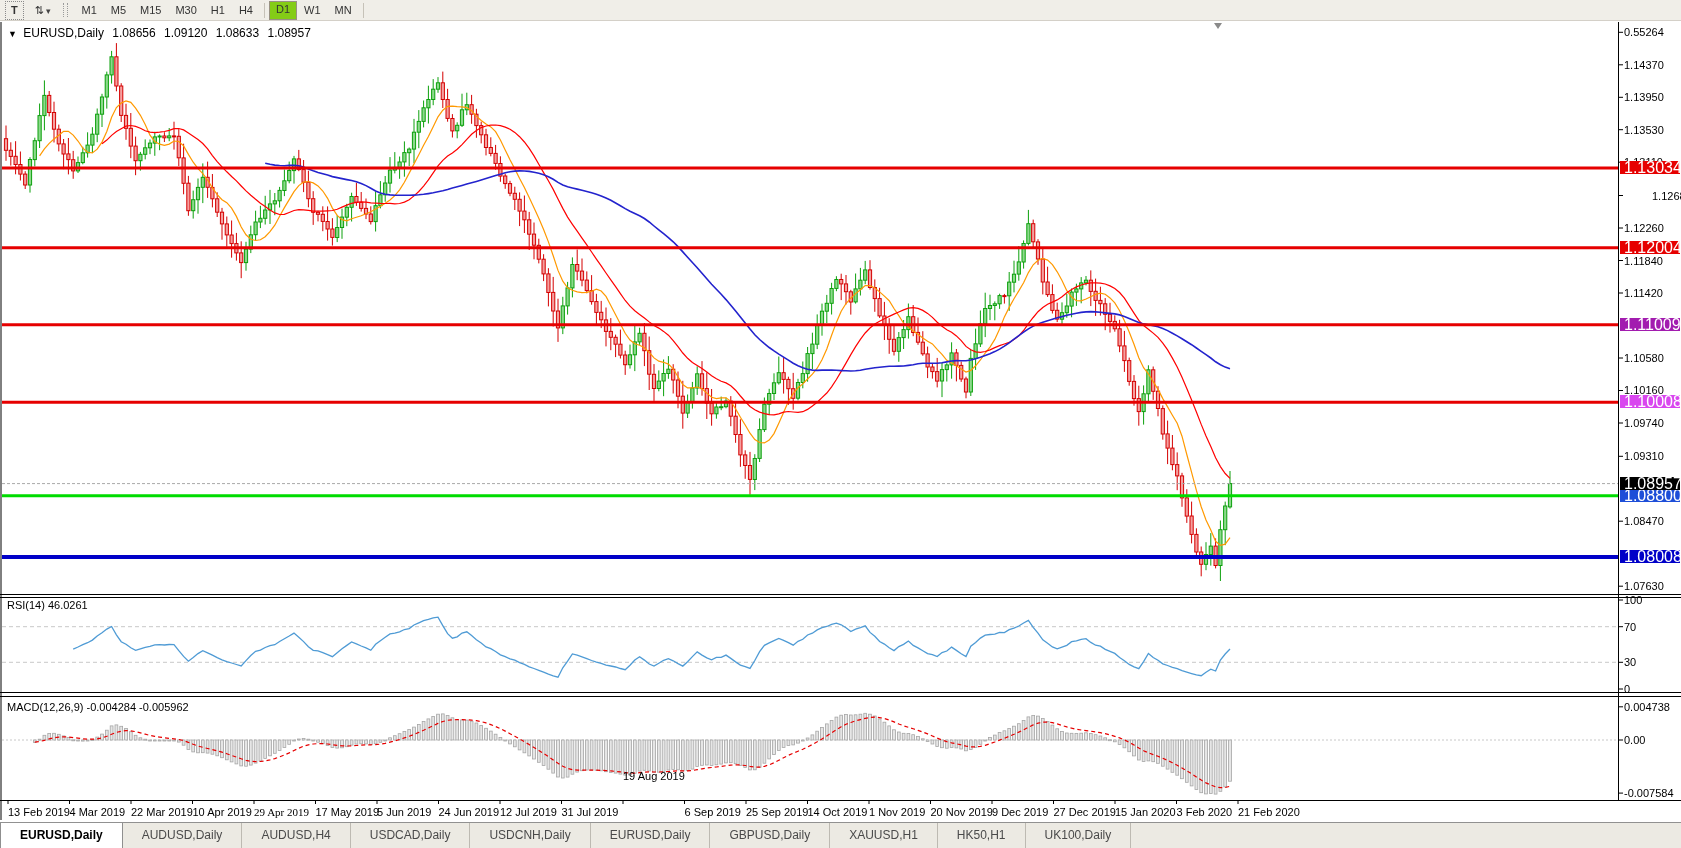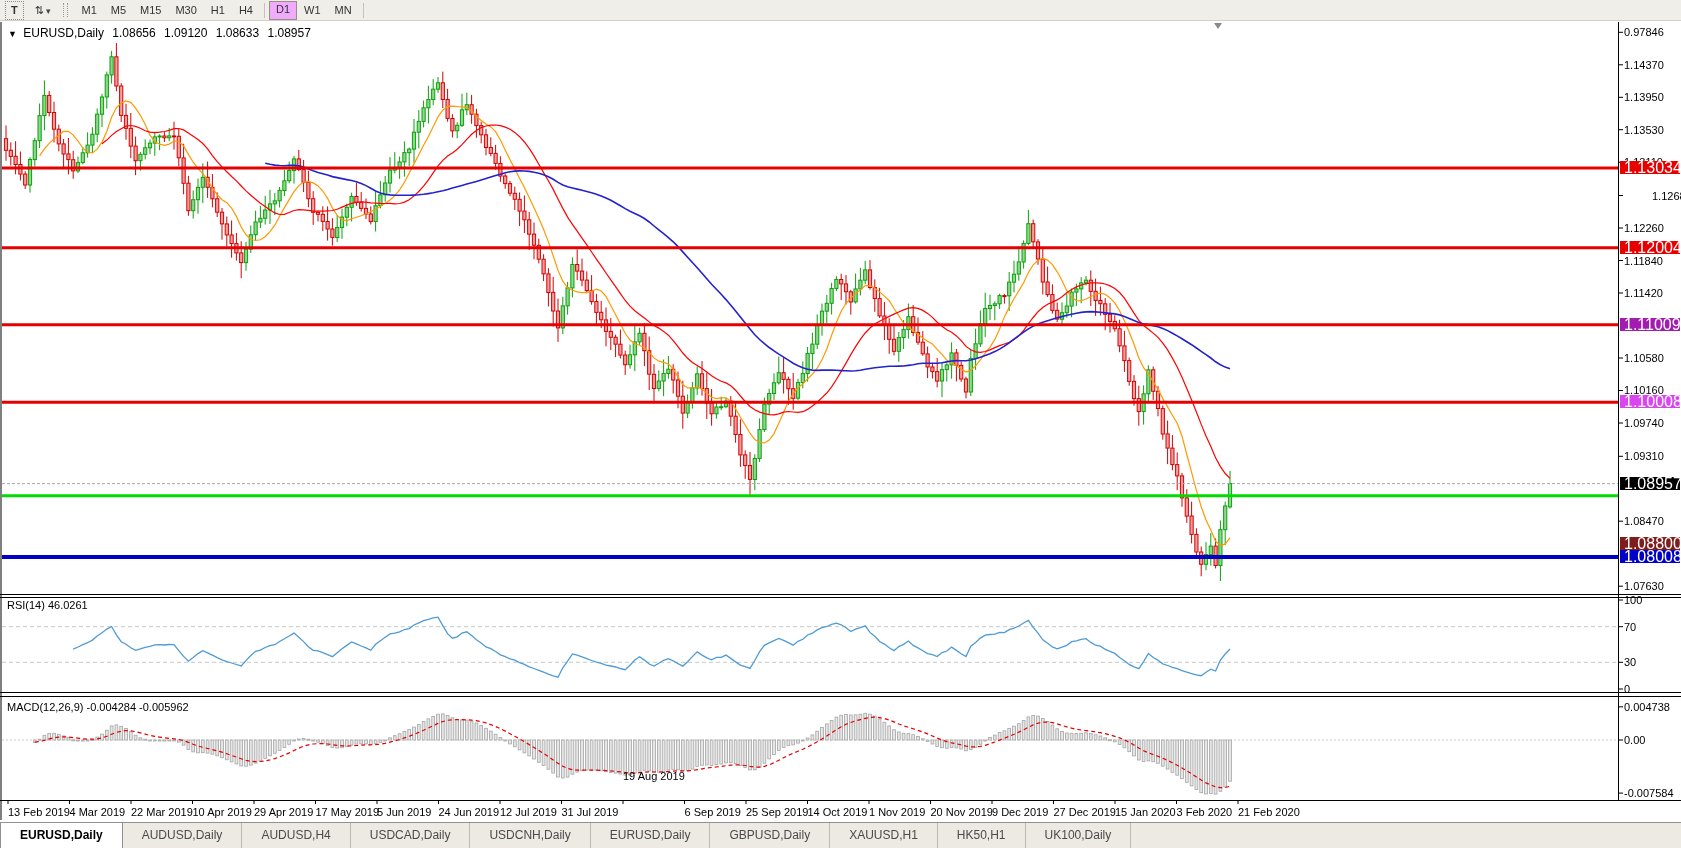--- a/index.html
+++ b/index.html
@@ -3,21 +3,21 @@
 <meta charset="utf-8">
 <style>
   html,body{margin:0;padding:0;background:#fff;}
   #app{position:relative;width:1681px;height:848px;background:#fff;overflow:hidden;
        font-family:"Liberation Sans",sans-serif;}
   
   #toolbar{position:absolute;top:0;left:0;width:1681px;height:21px;background:#f0eee8;
            border-bottom:1px solid #d4d0c8;display:flex;align-items:center;padding-left:5px;
            box-sizing:border-box;z-index:10;}
   .tb-btn{height:17px;line-height:17px;padding:0 7px;font-size:11px;color:#333;cursor:default;}
-  .tb-btn.tf.active{background:#f0abfc;border:1px solid #989183;line-height:15px;padding:0 6px;}
+  .tb-btn.tf.active{background:#84cc16;border:1px solid #989183;line-height:15px;padding:0 6px;}
   .tool-t{border:1px dotted #8a8a8a;padding:0 5px;margin-right:4px;font-weight:bold;}
   .tb-caret{font-size:9px;color:#444;margin-left:2px;}
   .tb-sep{width:1px;height:15px;background:#c6c2b8;margin:0 4px;}
   .tb-grip{width:3px;height:14px;border-left:1px dotted #9a9a9a;border-right:1px dotted #9a9a9a;margin:0 6px;}
   
   #cv{position:absolute;top:0;left:0;z-index:1;}
   
   #overlay{position:absolute;top:0;left:0;width:1681px;height:633px;z-index:3;pointer-events:none;}
   .lbl{position:absolute;font-size:11px;color:#000;white-space:nowrap;}
   .axis-lbl{left:1624px;}
@@ -899,24 +899,24 @@
       <span>1.09120</span>
       <span>1.08633</span>
       <span>1.08957</span>
     </div>
     <div id="rsi-label">RSI(14) 46.0261</div>
     <div id="macd-label">MACD(12,26,9) -0.004284 -0.005962</div>
   <div class="badge" style="top: 161px; background: rgb(230, 0, 0);">1.13034</div>
       <div class="badge" style="top: 241px; background: rgb(230, 0, 0);">1.12004</div>
       <div class="badge" style="top: 318px; background: #a21caf;">1.11009</div>
       <div class="badge" style="top: 395px; background: #d946ef;">1.10008</div>
-      <div class="badge" style="top: 489px; background: #7f1d1d; margin-top: 48px;">1.08800</div>
+      <div class="badge" style="top: 489px; background: #1d4ed8;">1.08800</div>
       <div class="badge" style="top: 550px; background: rgb(0, 0, 200);">1.08008</div>
       <div class="badge" style="top: 477px; background: rgb(0, 0, 0);">1.08957</div>
-      <div class="lbl axis-lbl" style="top: 26px;">0.97846</div>
+      <div class="lbl axis-lbl" style="top: 26px;">0.55264</div>
       <div class="lbl axis-lbl" style="top: 59px;">1.14370</div>
       <div class="lbl axis-lbl" style="top: 91px;">1.13950</div>
       <div class="lbl axis-lbl" style="top: 124px;">1.13530</div>
       <div class="lbl axis-lbl" style="top: 156px;">1.13110</div>
       <div class="lbl axis-lbl" style="top: 190px; margin-left: 28px;">1.12680</div>
       <div class="lbl axis-lbl" style="top: 222px;">1.12260</div>
       <div class="lbl axis-lbl" style="top: 255px;">1.11840</div>
       <div class="lbl axis-lbl" style="top: 287px;">1.11420</div>
       <div class="lbl axis-lbl" style="top: 352px;">1.10580</div>
       <div class="lbl axis-lbl" style="top: 384px;">1.10160</div>
@@ -928,21 +928,21 @@
       <div class="lbl axis-lbl" style="top: 621px;">70</div>
       <div class="lbl axis-lbl" style="top: 656px;">30</div>
       <div class="lbl axis-lbl" style="top: 683px;">0</div>
       <div class="lbl axis-lbl" style="top: 701px;">0.004738</div>
       <div class="lbl axis-lbl" style="top: 734px;">0.00</div>
       <div class="lbl axis-lbl" style="top: 787px;">-0.007584</div>
       <div class="lbl" style="left: 8px; top: 806px;">13 Feb 2019</div>
       <div class="lbl" style="left: 69.5px; top: 806px;">4 Mar 2019</div>
       <div class="lbl" style="left: 131px; top: 806px;">22 Mar 2019</div>
       <div class="lbl" style="left: 192.5px; top: 806px;">10 Apr 2019</div>
-      <div class="lbl" style="left: 254px; top: 806px;">29 Apr 2019</div>
+      <div class="lbl" style="left: 254px; top: 806px; font-family: Liberation Serif, serif;">29 Apr 2019</div>
       <div class="lbl" style="left: 315.5px; top: 806px;">17 May 2019</div>
       <div class="lbl" style="left: 377px; top: 806px;">5 Jun 2019</div>
       <div class="lbl" style="left: 438.5px; top: 806px;">24 Jun 2019</div>
       <div class="lbl" style="left: 500px; top: 806px;">12 Jul 2019</div>
       <div class="lbl" style="left: 561.5px; top: 806px;">31 Jul 2019</div>
       <div class="lbl" style="left: 623px; top: 770px;">19 Aug 2019</div>
       <div class="lbl" style="left: 684.5px; top: 806px;">6 Sep 2019</div>
       <div class="lbl" style="left: 746px; top: 806px;">25 Sep 2019</div>
       <div class="lbl" style="left: 807.5px; top: 806px;">14 Oct 2019</div>
       <div class="lbl" style="left: 869px; top: 806px;">1 Nov 2019</div>

